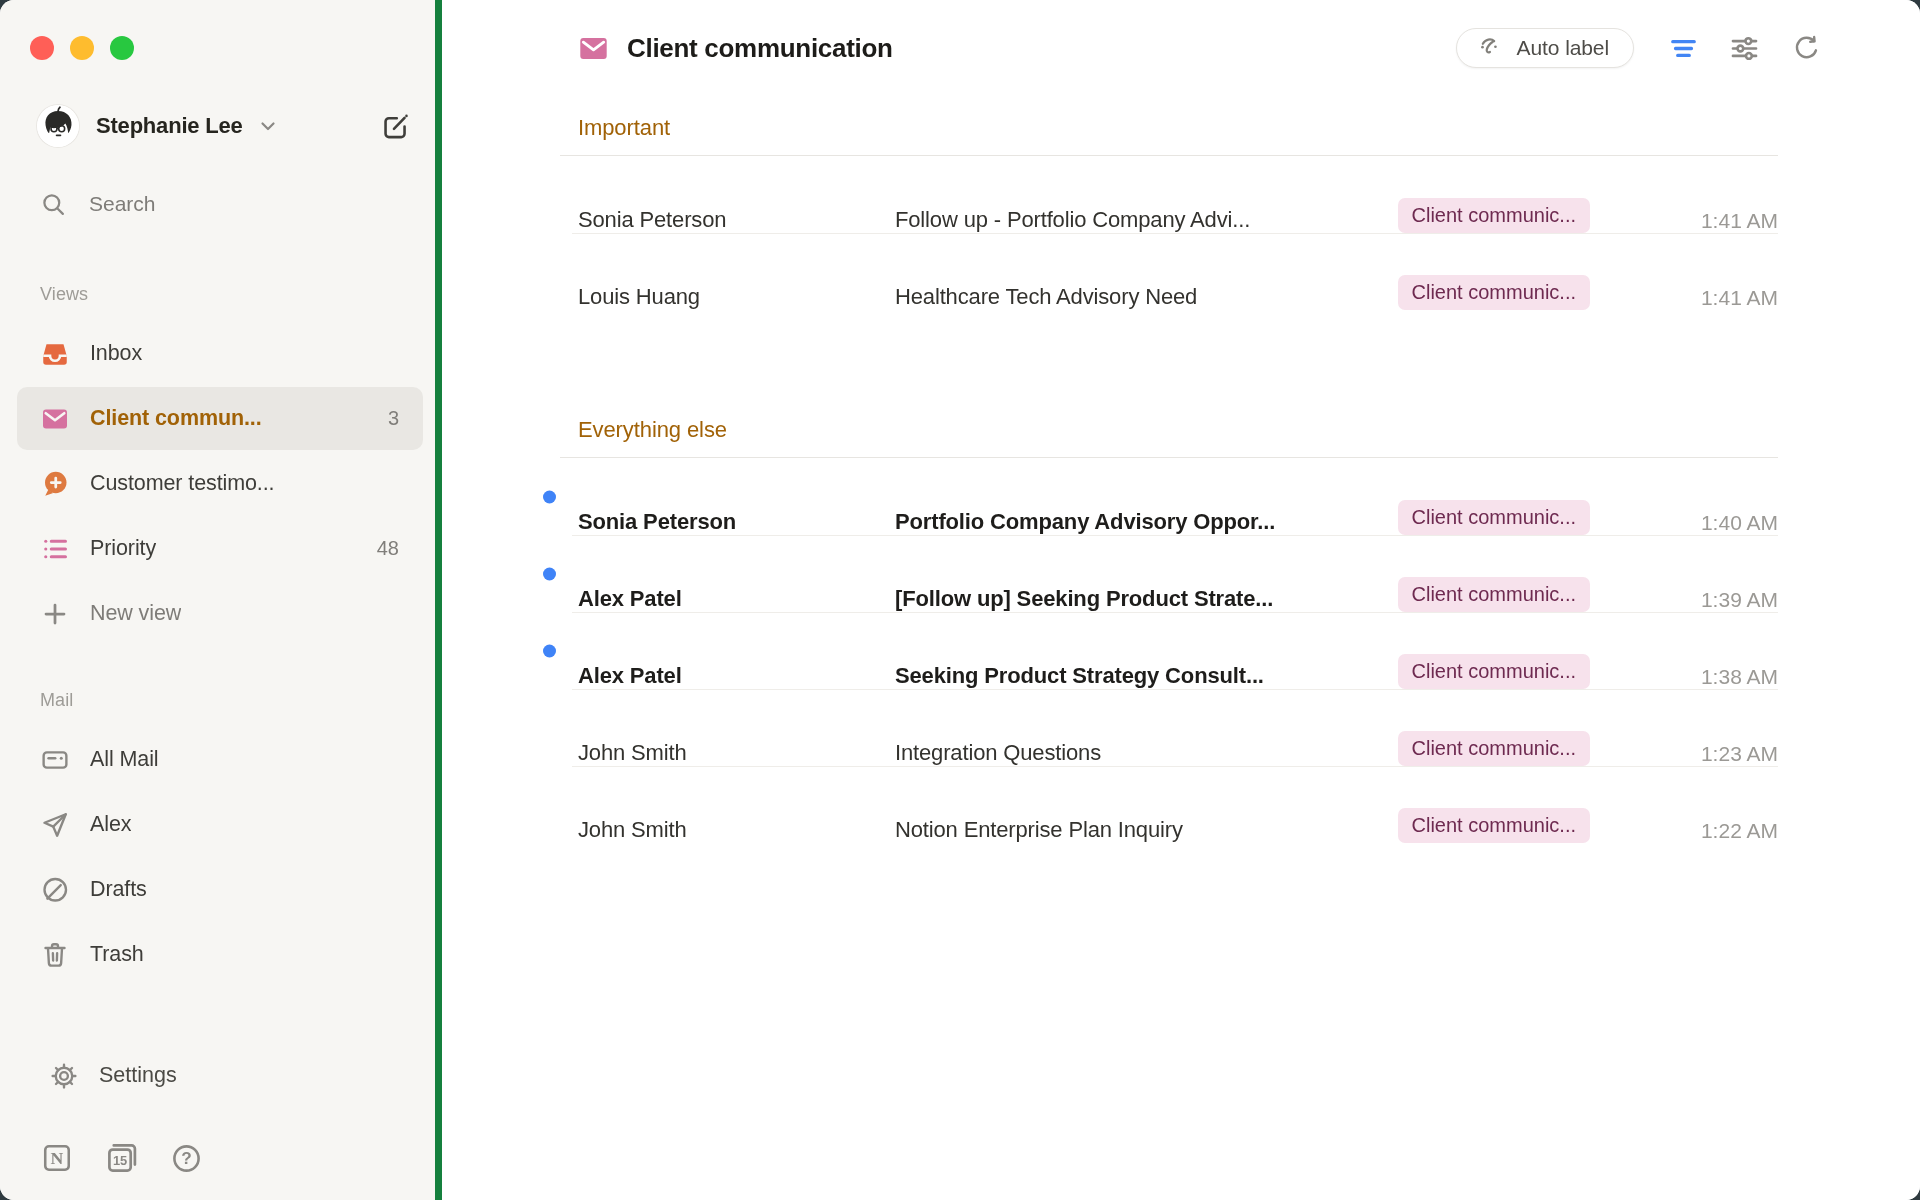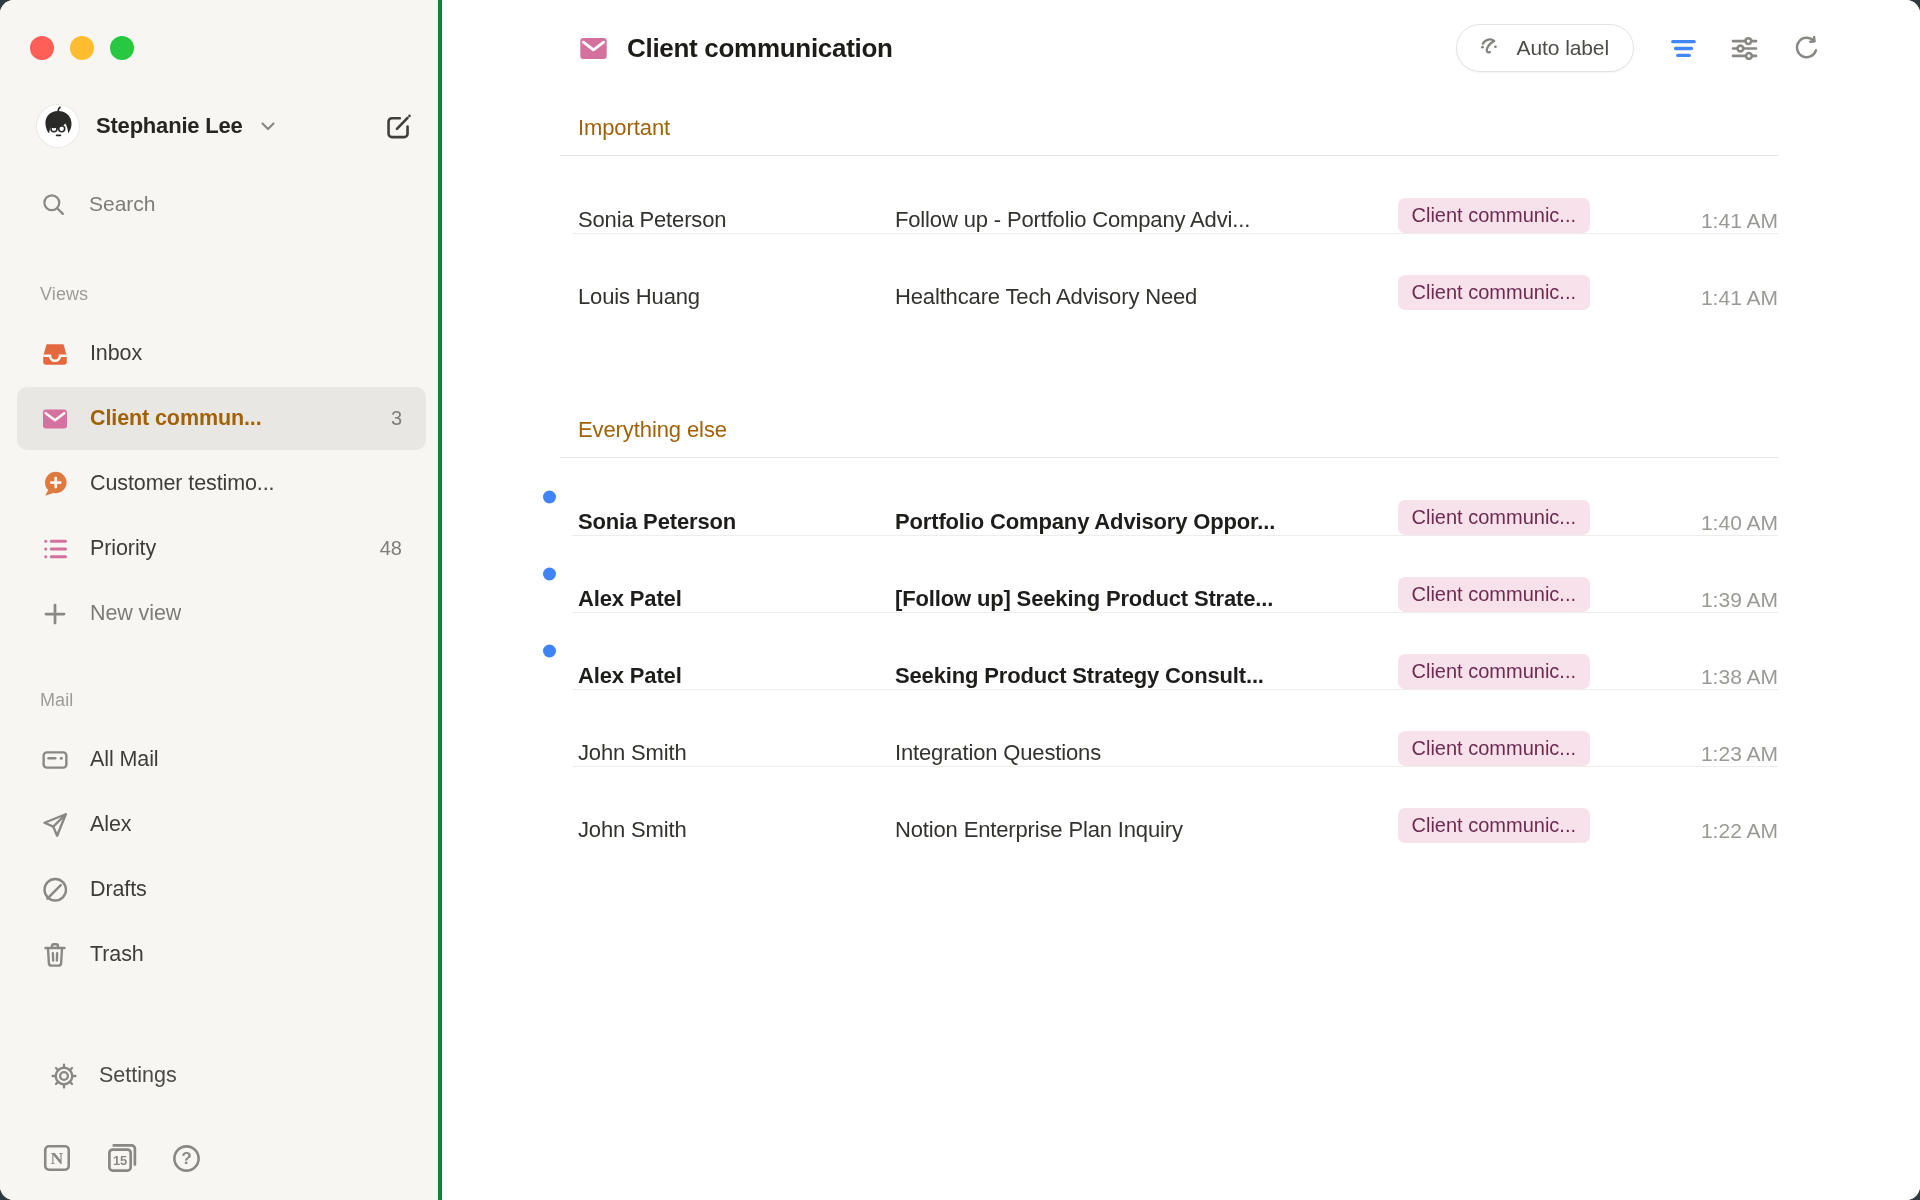--- a/index.html
+++ b/index.html
@@ -14,21 +14,21 @@
     position:absolute; inset:0;
     border-radius:14px;
     overflow:hidden;
     display:flex;
     background:#ffffff;
   }
   
   .sidebar {
     width:442px; flex-shrink:0;
     background:#F7F6F3;
-    border-right:4px solid #15803d;
+    border-right:7px solid #15803d;
     position:relative;
   }
   .traffic { position:absolute; top:36px; left:30px; display:flex; gap:16px; }
   .traffic span { width:24px; height:24px; border-radius:50%; display:block; }
   .tl-close    { background:#FF5F57; }
   .tl-minimize { background:#FEBC2E; }
   .tl-maximize { background:#28C840; }
 
   .user-row { margin:104px 24px 0 37px; display:flex; align-items:center; height:44px; }
   .avatar { width:42px; height:42px; border-radius:50%; background:#fff; box-shadow:0 0 0 1px #E9E7E3; flex-shrink:0; overflow:hidden; }
@@ -76,21 +76,21 @@
   .main { flex:1; background:#fff; display:flex; flex-direction:column; min-width:0; }
   .main-header {
     height:96px; flex-shrink:0;
     display:flex; align-items:center;
     padding:0 98px 0 135px;
   }
   .title-icon { width:33px; height:33px; display:flex; flex-shrink:0; }
   .page-title { margin-left:17px; font-size:26px; font-weight:600; color:#1D1C19; letter-spacing:-0.3px; }
   .header-actions { margin-left:auto; display:flex; align-items:center; }
   .auto-label-btn {
-    height:48px; border-radius:24px;
+    height:40px; border-radius:24px;
     border:1px solid #E5E3DF; background:#fff;
     box-shadow:0 1px 2px rgba(0,0,0,0.05);
     display:flex; align-items:center; padding:0 24px 0 20px;
     cursor:pointer;
   }
   .auto-label-btn .icon { width:28px; height:28px; display:flex; }
   .auto-label-text { margin-left:12px; font-size:21px; font-weight:500; color:#4E4C48; letter-spacing:-0.1px; }
   .hicon { display:flex; cursor:pointer; }
   .hicon.filter  { margin-left:33px; }
   .hicon.sliders { margin-left:28px; }

